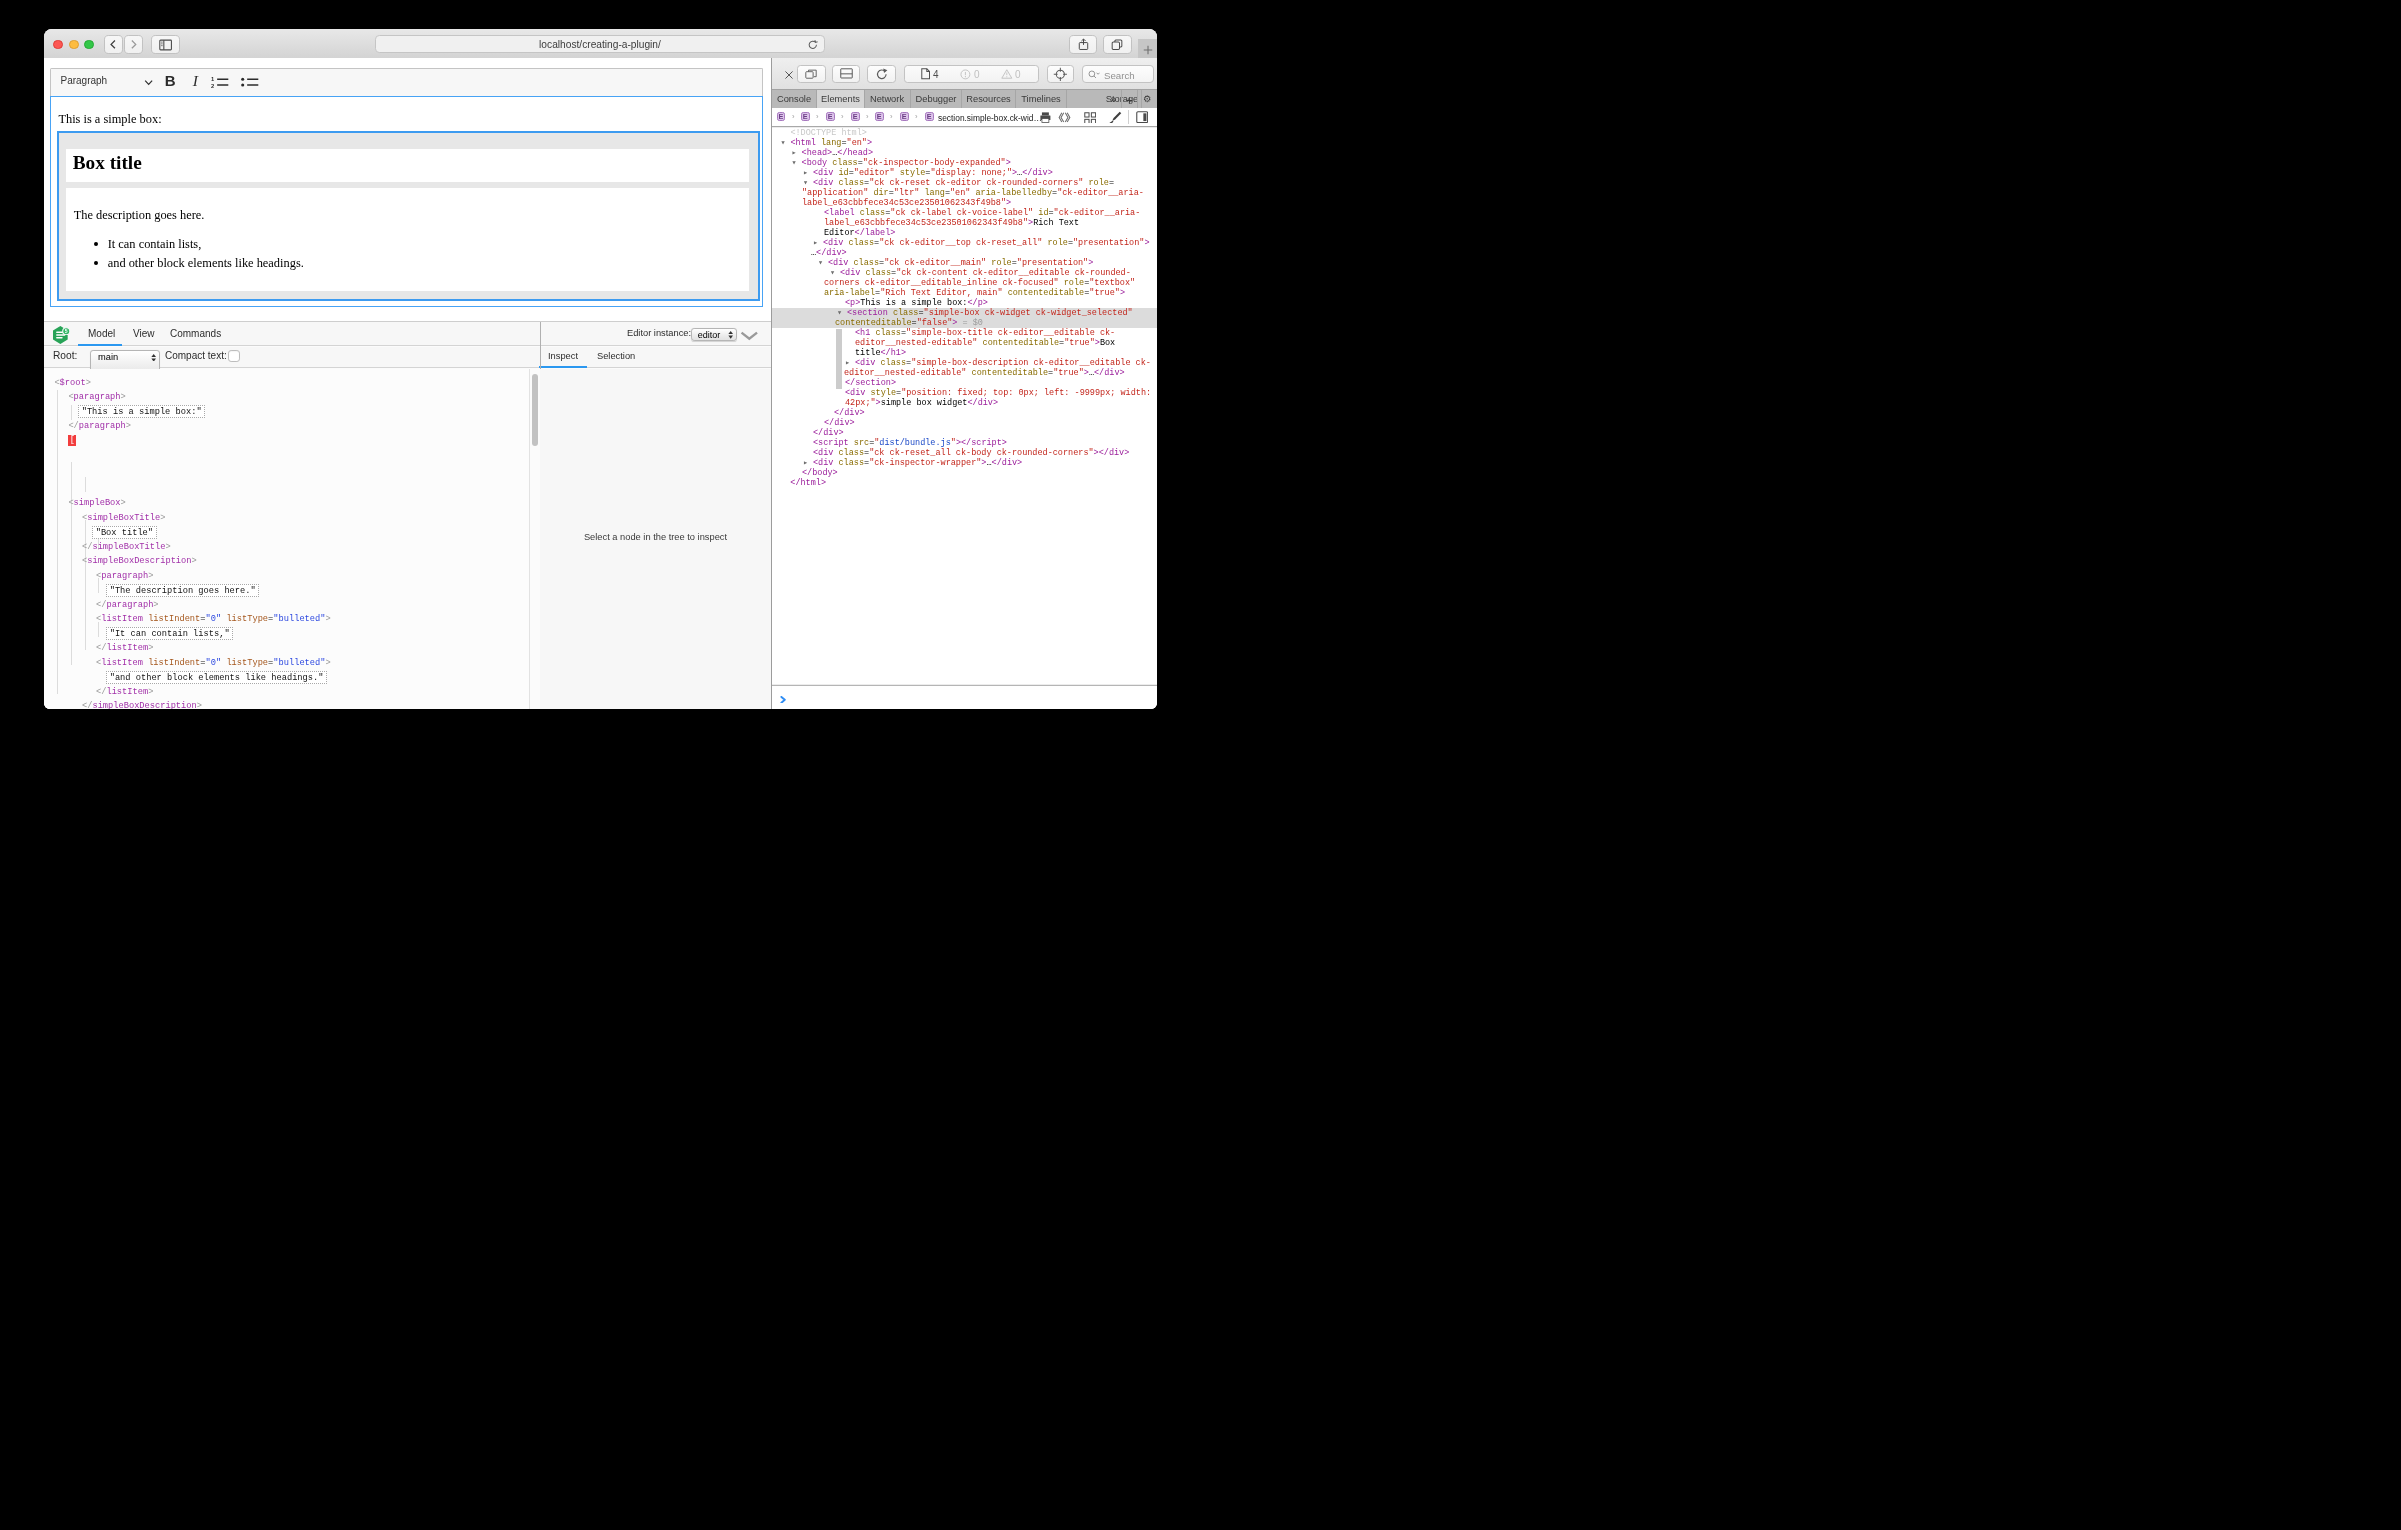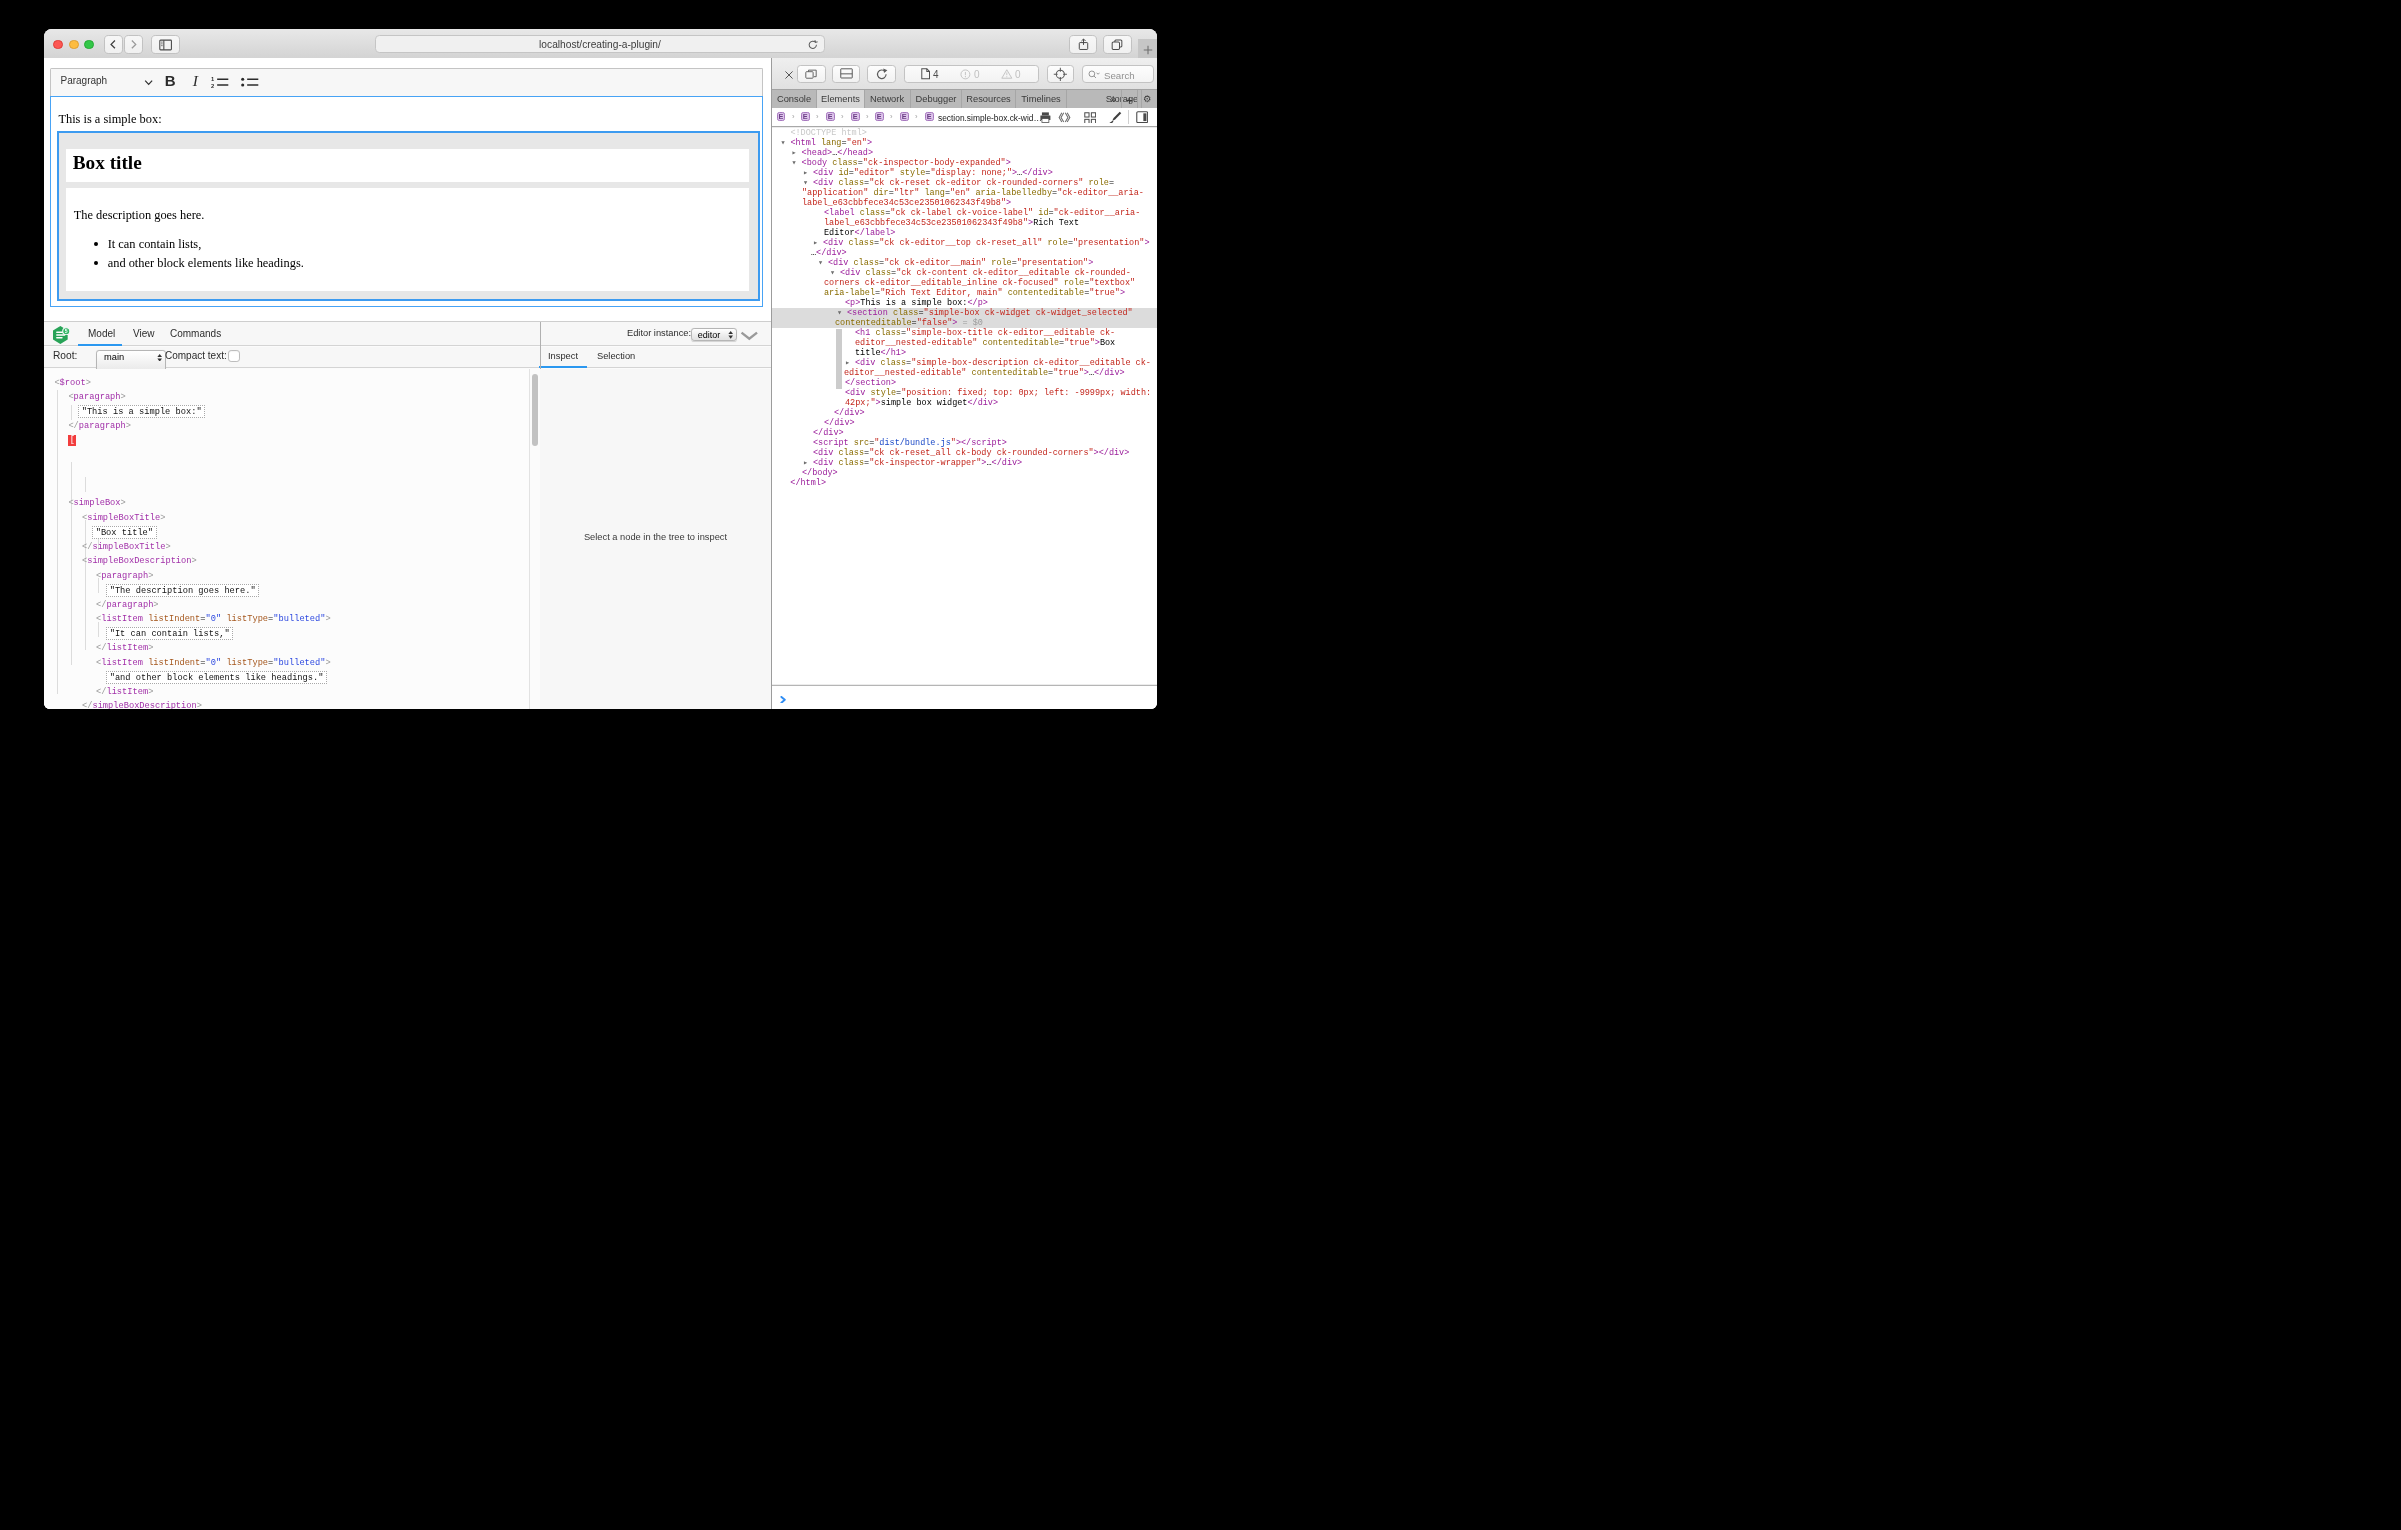--- a/index.html
+++ b/index.html
@@ -159,21 +159,21 @@
         <svg class="updn" style="top:2.7px;" width="5.4" height="7.7" viewBox="0 0 7 10">
             <path d="M3.5 0 L6.5 4 H0.5 Z" fill="#333"></path>
             <path d="M3.5 10 L6.5 6 H0.5 Z" fill="#333"></path>
           </svg>
       </div>
       <svg class="abs" style="left:696px;top:9.3px;" width="18.6" height="9.3" viewBox="0 0 24 12">
           <path d="M2 2 L12 10 L22 2" stroke="#9a9a9a" stroke-width="3" fill="none"></path>
         </svg>
 
       <div class="abs" style="left:9px;top:28px;font-size:10.2px;color:#2c2c2c;">Root:</div>
-      <div class="macsel" style="left:52px;top:28px;width:70px;height:30px;text-align:right;">
+      <div class="macsel" style="left:46px;top:28px;width:70px;height:30px;text-align:right;">
         <div class="abs" style="left:7px;top:1.2px;">main</div>
         <svg class="updn" style="top:2.7px;" width="5.4" height="7.7" viewBox="0 0 7 10">
             <path d="M3.5 0 L6.5 4 H0.5 Z" fill="#333"></path>
             <path d="M3.5 10 L6.5 6 H0.5 Z" fill="#333"></path>
           </svg>
       </div>
       <div class="abs" style="left:121px;top:28px;font-size:10px;color:#2c2c2c;">Compact text:</div>
       <div class="abs" style="left:184px;top:28px;width:12px;height:12px;background:#fff;border:0.8px solid #bdbdbd;border-radius:3.1px;box-shadow:inset 0 0.4px 1.2px rgba(0,0,0,0.08);"></div>
 
       <div class="abs" style="left:504px;top:29px;font-size:9.3px;color:#2c2c2c;">Inspect</div>

